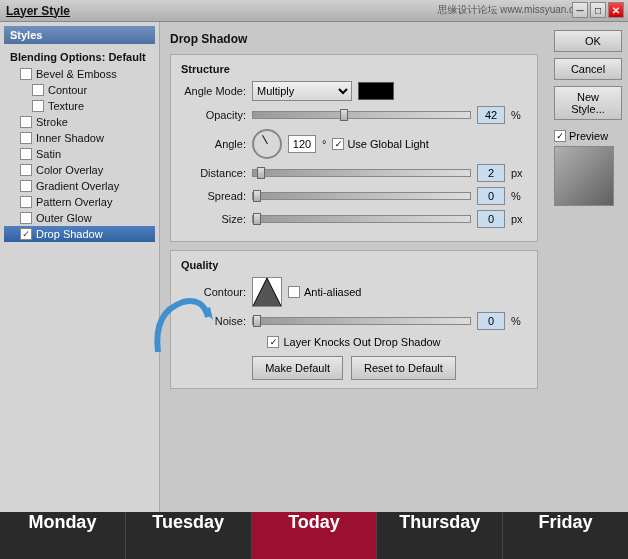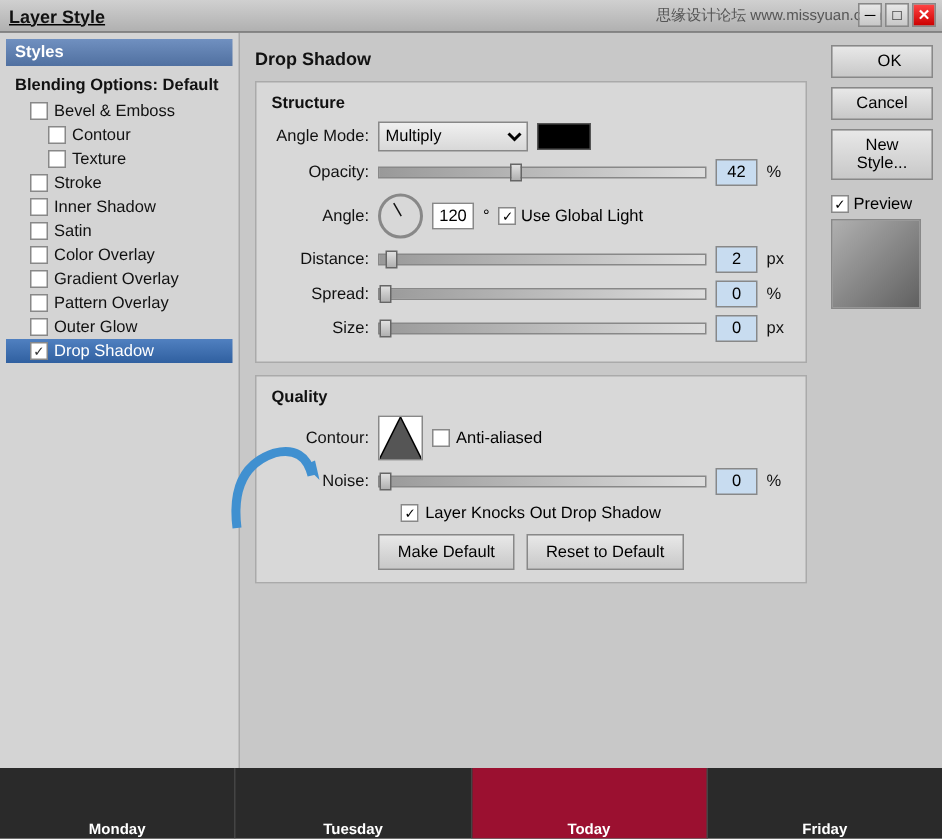--- a/index.html
+++ b/index.html
@@ -260,23 +260,23 @@
     
     .calendar-bar {
       height: 47px;
       background: #2a2a2a;
       display: flex;
       align-items: stretch;
     }
     .cal-item {
       flex: 1;
       display: flex;
-      align-items: flex-end;
+      align-items: flex-start;
       justify-content: center;
-      font-size: 10px;
+      font-size: 18px;
       font-weight: bold;
       color: white;
       cursor: pointer;
       border-right: 1px solid #444;
     }
     .cal-item:last-child { border-right: none; }
     .cal-item.today {
       background: #9b1030;
     }
   </style>
@@ -490,15 +490,18 @@
   <div class="cal-item">
     <span>Monday</span>
   </div>
   <div class="cal-item">
     <span>Tuesday</span>
   </div>
   <div class="cal-item today">
     <span>Today</span>
   </div>
   <div class="cal-item">
+    <span>Thursday</span>
+  </div>
+  <div class="cal-item">
     <span>Friday</span>
   </div>
 </div>
 
 </body></html>

